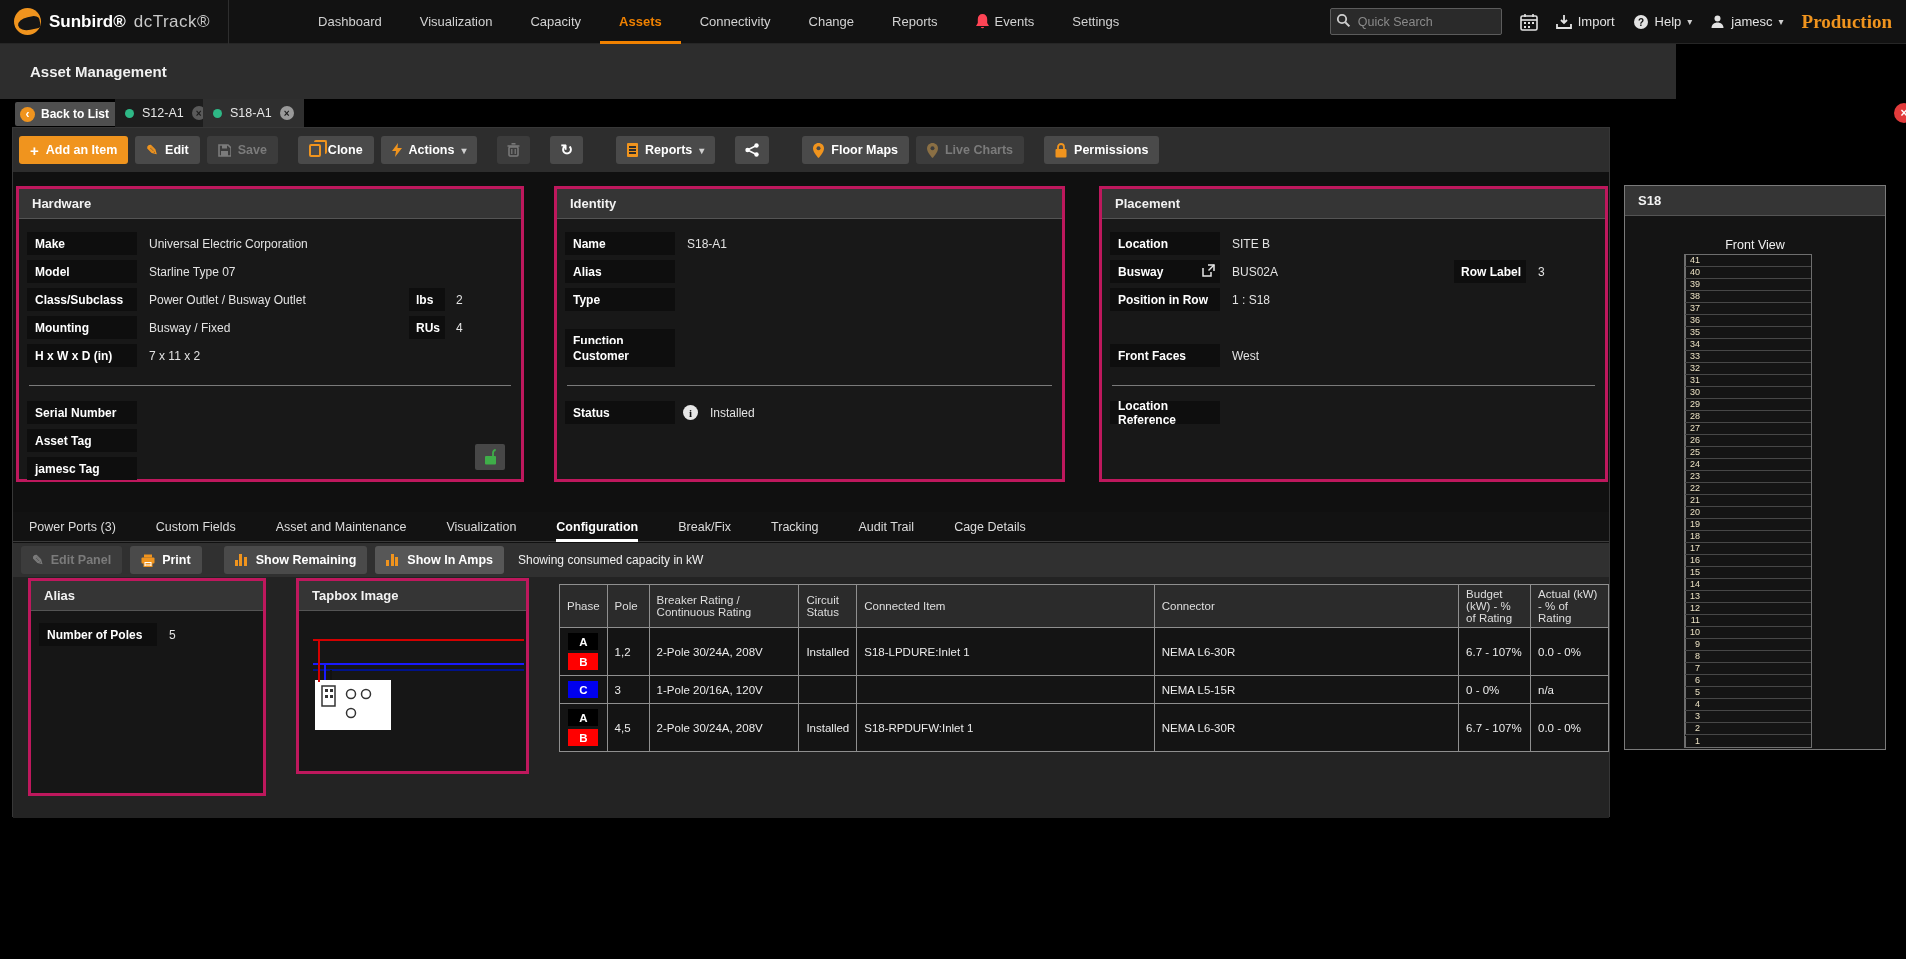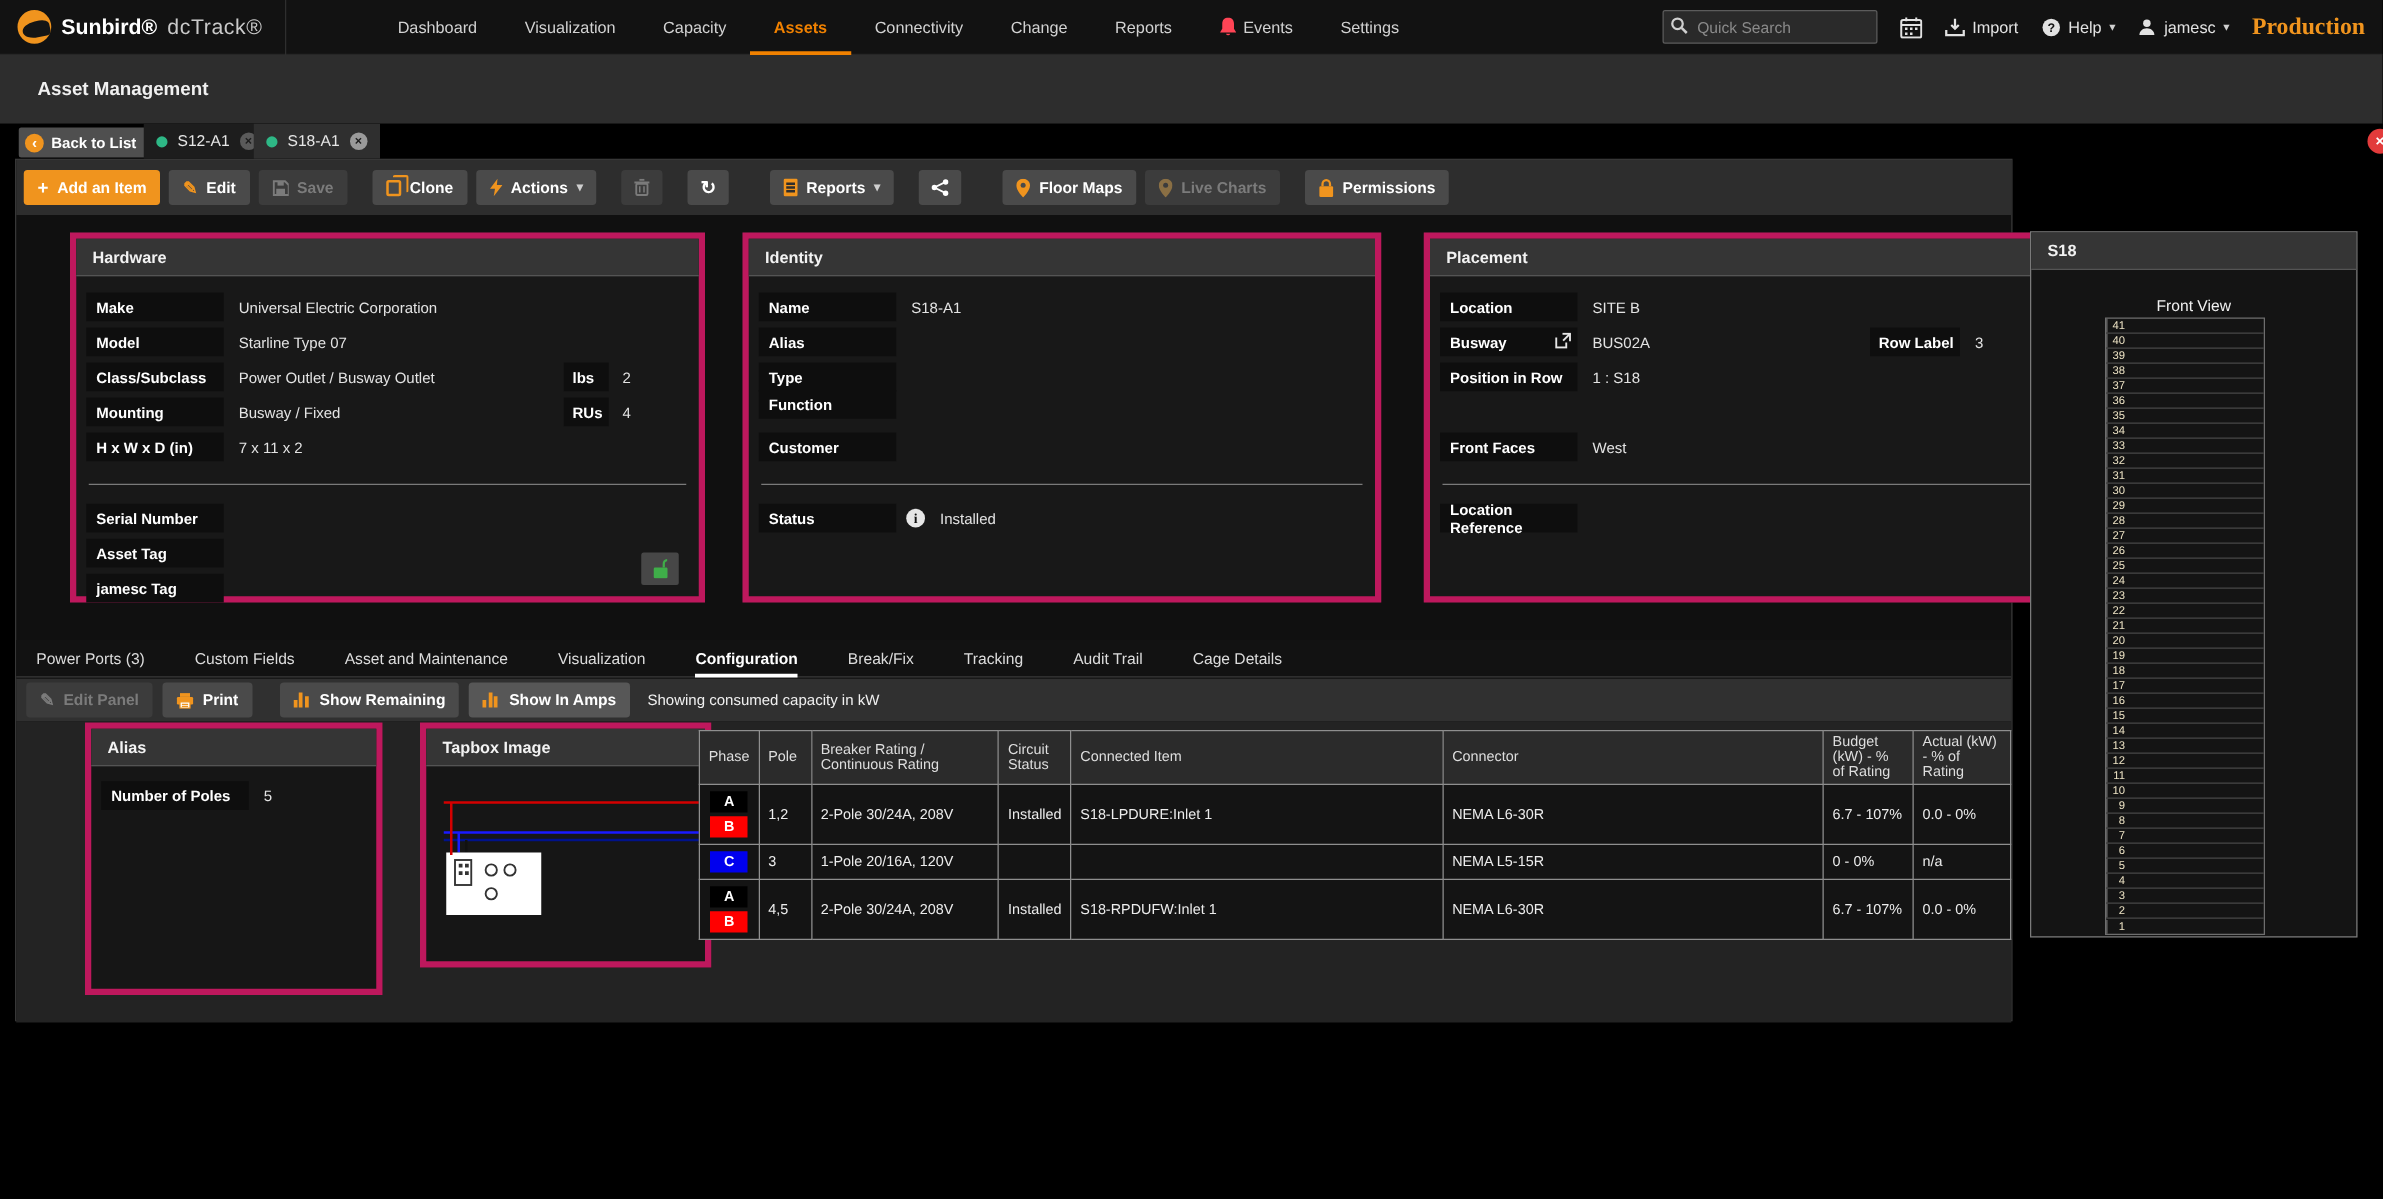--- a/index.html
+++ b/index.html
@@ -25,21 +25,21 @@
   .search-wrap { position:relative; }
   .search-input { width:172px; height:27px; background:#2a2a2a; border:1px solid #5c5c5c;
                   border-radius:2px; color:#cfcfcf; font-size:12.5px; padding:0 6px 0 27px; outline:none; }
   .search-input::placeholder { color:#8a8a8a; }
   .search-icon { position:absolute; left:6px; top:5px; }
   .top-icon-btn { display:flex; align-items:center; gap:6px; font-size:13px; color:#e2e2e2; cursor:pointer;text-align:right; }
   .caret { font-size:10px; color:#cfcfcf; }
   .env-label { font-family:"Liberation Serif", serif; font-weight:bold; font-size:19px; color:#f0941e; padding-right:4px; }
 
   
-  .page-header { position:absolute; left:0; top:44px; width:1906px; height:55px; background:#2d2d2d;
+  .page-header { position:absolute; left:0; top:44px; width:1676px; height:55px; background:#2d2d2d;
                  display:flex; align-items:center; padding-left:30px; }
   .page-title { font-size:15px; font-weight:bold; color:#f0f0f0; }
   .tab-row { position:absolute; left:0; top:99px; width:1906px; height:28px; background:#000; }
   .back-btn { position:absolute; left:15px; top:3px; height:24px; background:#4f4f4f; border-radius:2px;
               display:flex; align-items:center; gap:6px; padding:0 10px 0 5px; cursor:pointer; }
   .back-circle { width:15px; height:15px; border-radius:50%; background:#f0941e; color:#fff; font-weight:bold;
                  font-size:12px; display:flex; align-items:center; justify-content:center; line-height:1; }
   .back-label { font-size:12px; font-weight:bold; color:#fff; }
   .asset-tab { position:absolute; top:0; height:28px; display:flex; align-items:center; gap:8px;
                padding:0 10px; background:#1d1d1d; cursor:pointer; }
@@ -67,21 +67,21 @@
   .oicon { color:#f0941e; font-size:14px; line-height:1; }
   .dim { color:#7b7b7b !important; }
   .clone-icon { width:12px; height:13px; border:2px solid #f0941e; border-radius:2px; position:relative; }
   .clone-icon:before { content:""; position:absolute; left:3px; top:-6px; width:11px; height:12px;
                        border:2px solid #f0941e; border-left:none; border-bottom:none; border-radius:2px; }
   .doc-icon { width:11px; height:14px; background:#f0941e; border-radius:1px; position:relative; }
   .doc-icon:before { content:""; position:absolute; left:2px; top:3px; width:7px; height:1.5px;
                      background:#2d2d2d; box-shadow:0 3px 0 #2d2d2d, 0 6px 0 #2d2d2d; }
 
   
-  .panel { position:absolute; background:#181818; border:5px solid #be185d;margin-left:40px; }
+  .panel { position:absolute; background:#181818; border:3px solid #be185d; }
   .panel-hd { height:30px; background:#353535; border-bottom:1px solid #545454; display:flex;
               align-items:center; padding-left:13px; font-size:13px; font-weight:bold; color:#f2f2f2; }
   .frow { position:absolute; left:0; display:flex; align-items:center; height:23px; width:100%; }
   .flabel { width:110px; margin-left:8px; height:23px; background:#0e0e0e; color:#fff; font-weight:bold;
             font-size:12px; display:flex; align-items:center; padding-left:8px; flex:none; position:relative; }
   .fvalue { margin-left:12px; font-size:12px; color:#e3e3e3; white-space:nowrap; }
   .divider { position:absolute; left:10px; right:10px; height:1px; background:#7a7a7a; }
   .mini-box { position:absolute; width:36px; height:23px; background:#0e0e0e; color:#fff; font-weight:bold;
               font-size:12px; display:flex; align-items:center; padding-left:7px; }
   .mini-val { position:absolute; font-size:12px; color:#e3e3e3; }
@@ -382,21 +382,21 @@
     <div class="frow" style="top:43px;">
         <div class="flabel">Name</div>
         <span class="fvalue">S18-A1</span>
       </div>
     <div class="frow" style="top:71px;">
         <div class="flabel">Alias</div>
       </div>
     <div class="frow" style="top:99px;">
         <div class="flabel">Type</div>
       </div>
-    <div class="frow" style="top:121px;">
+    <div class="frow" style="top:140px;">
         <div class="flabel">Function</div>
       </div>
     <div class="frow" style="top:155px;">
         <div class="flabel">Customer</div>
       </div>
     <div class="divider" style="top:196px;"></div>
     <div class="frow" style="top:212px;">
       <div class="flabel">Status</div>
       <span class="info-badge">i</span>
       <span class="fvalue">Installed</span>

